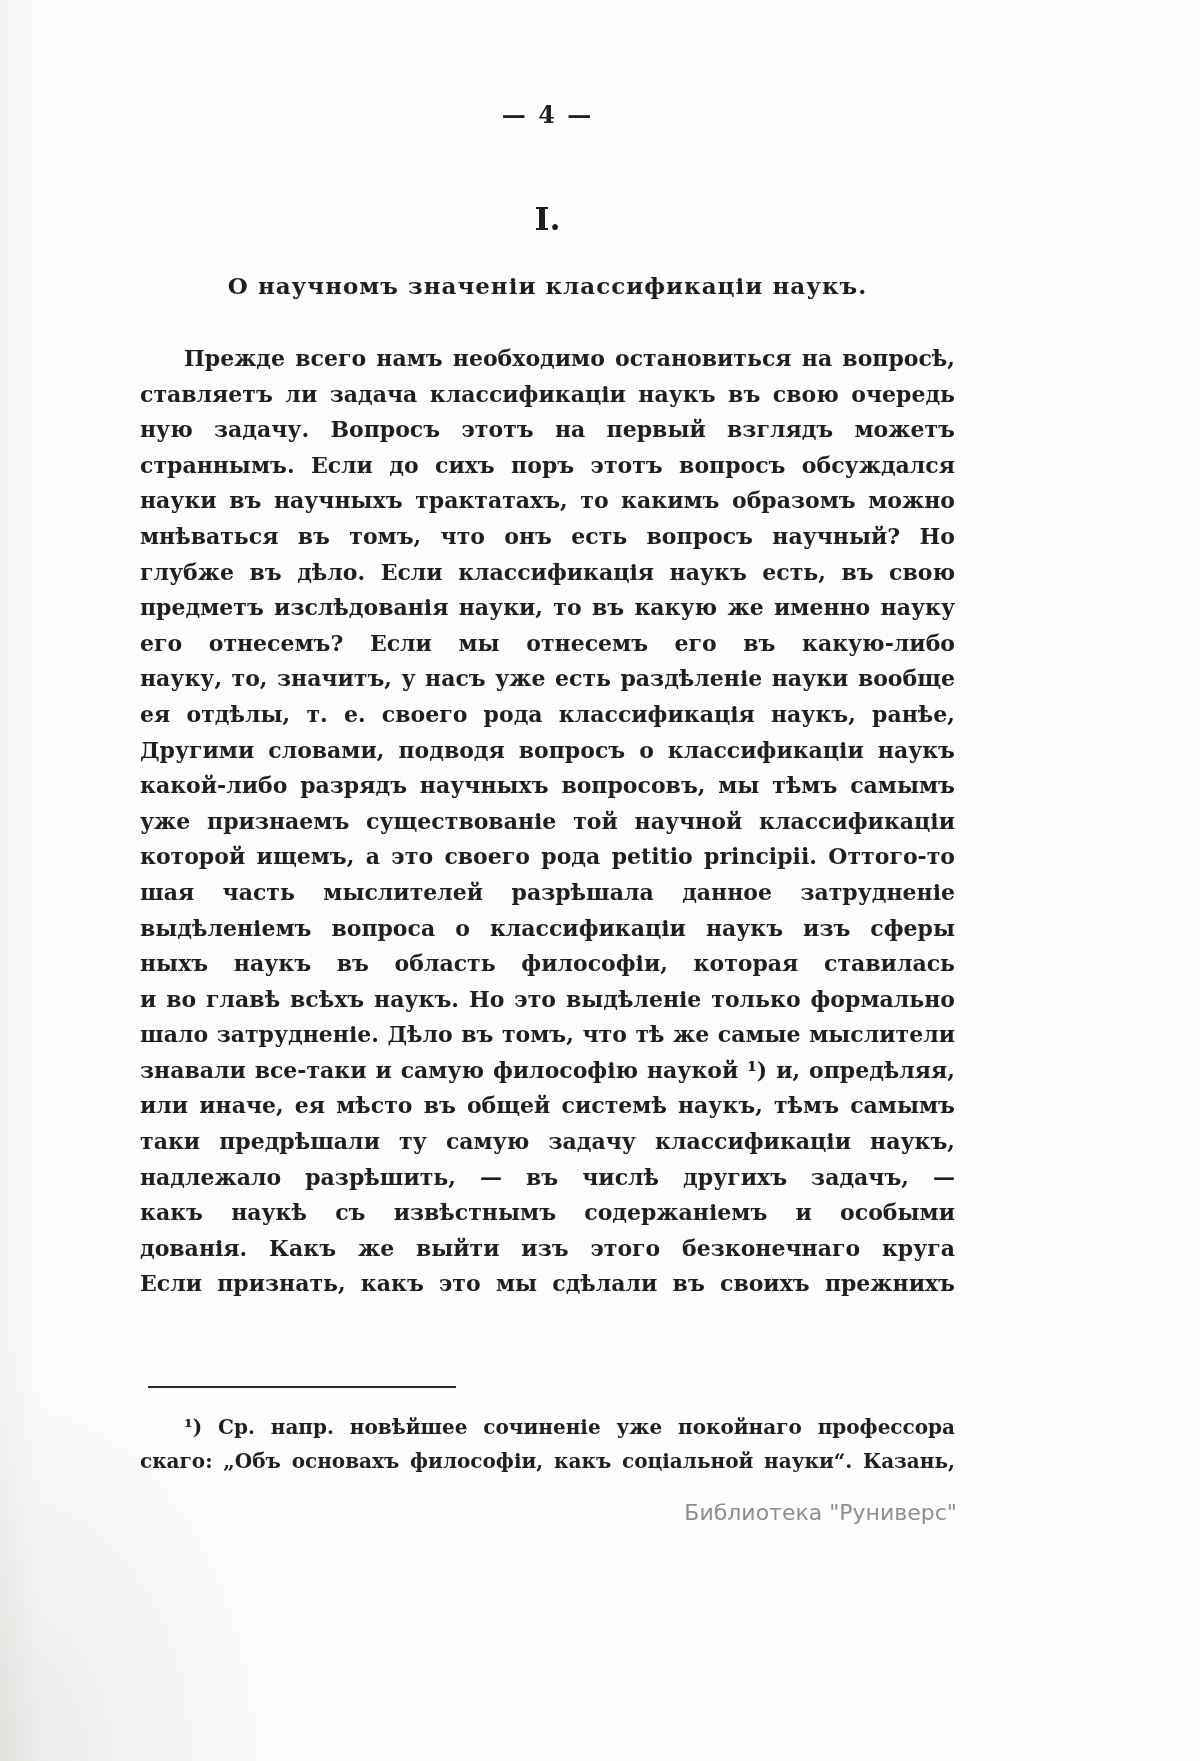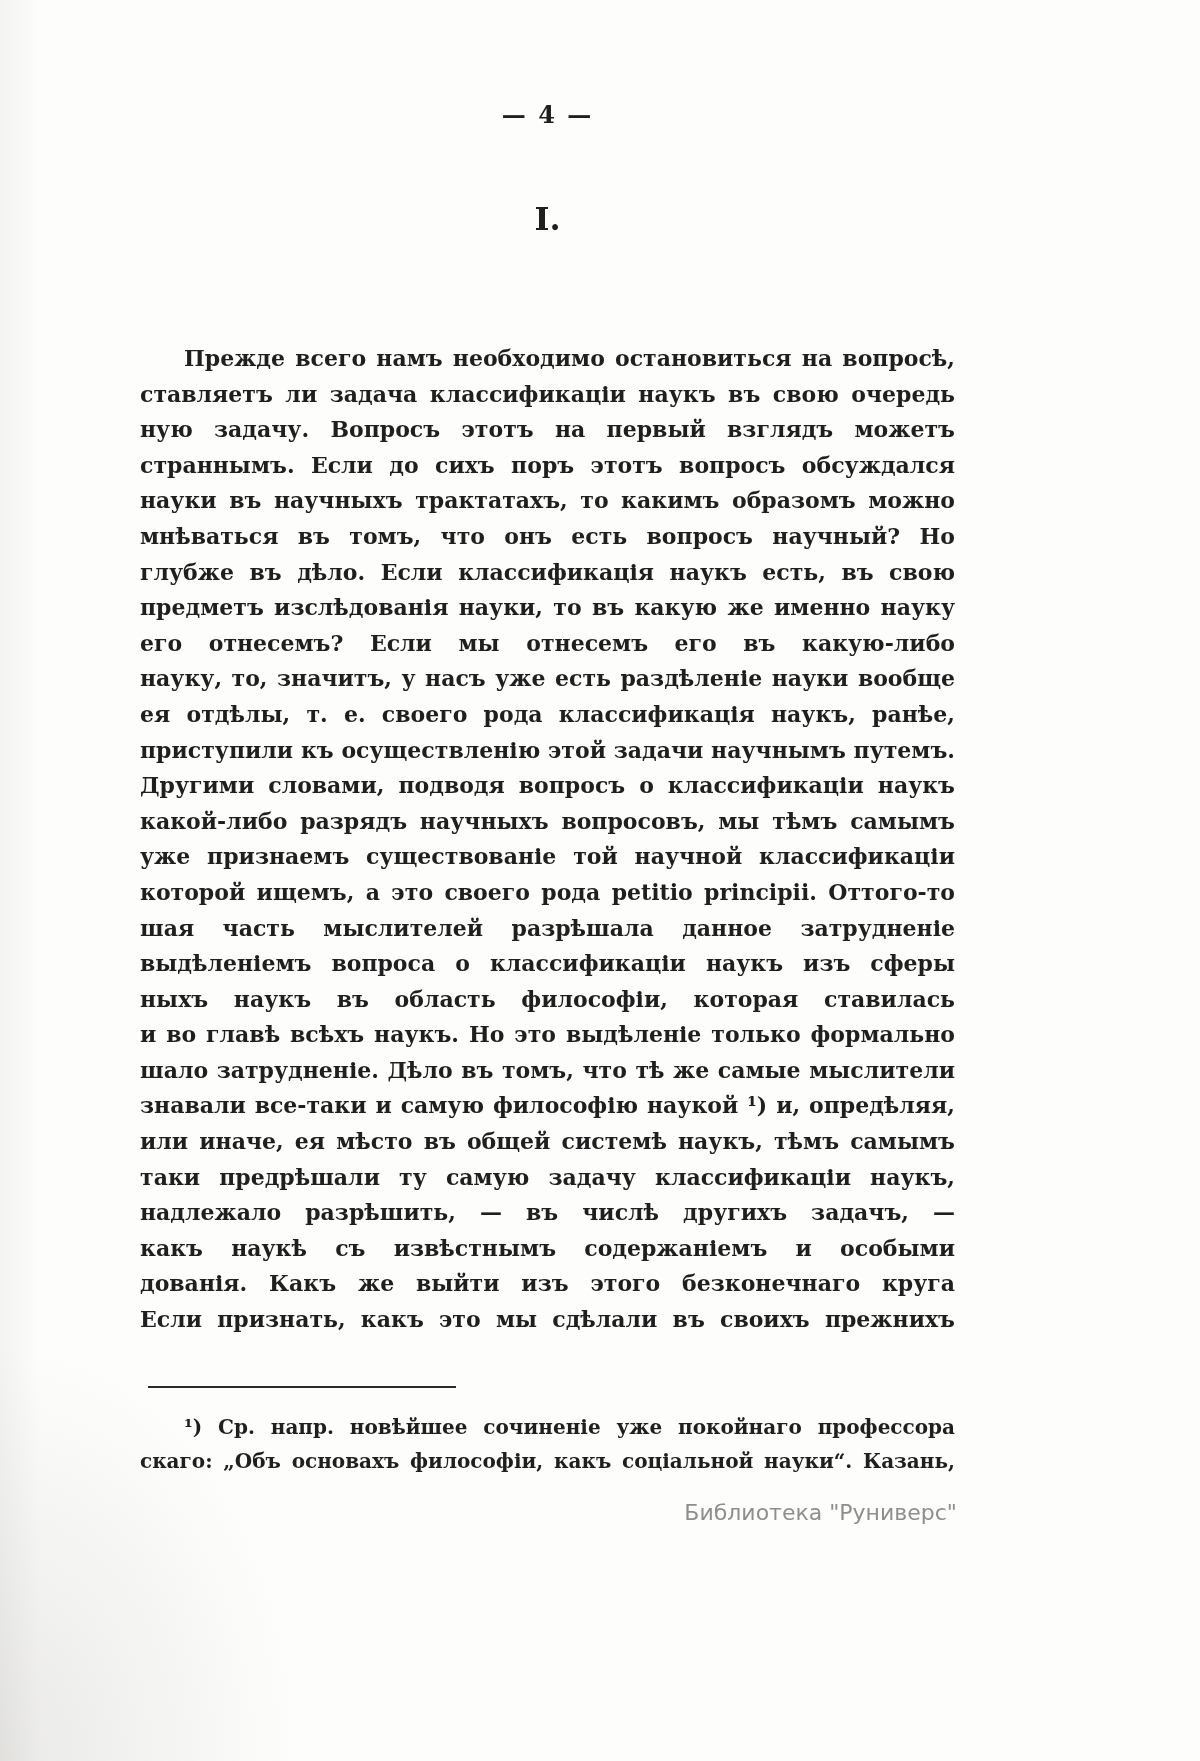--- a/index.html
+++ b/index.html
@@ -106,34 +106,34 @@
 </style>
 </head>
 <body>
 
 <div class="page">
 
   <div class="page-number">— 4 —</div>
 
   <div class="section-number">I.</div>
 
+  <h1 class="chapter-title">О научномъ значеніи классификаціи наукъ.</h1>
 
   <div class="body-text" id="body-text">
       <div class="line indent">Прежде всего намъ необходимо остановиться на вопросѣ, со-</div>
       <div class="line">ставляетъ ли задача классификаціи наукъ въ свою очередь науч-</div>
       <div class="line">ную задачу. Вопросъ этотъ на первый взглядъ можетъ показаться</div>
       <div class="line">страннымъ. Если до сихъ поръ этотъ вопросъ обсуждался людьми</div>
       <div class="line">науки въ научныхъ трактатахъ, то какимъ образомъ можно со-</div>
       <div class="line">мнѣваться въ томъ, что онъ есть вопросъ научный? Но вникнемъ</div>
       <div class="line">глубже въ дѣло. Если классификація наукъ есть, въ свою очередь,</div>
       <div class="line">предметъ изслѣдованія науки, то въ какую же именно науку мы</div>
       <div class="line">его отнесемъ? Если мы отнесемъ его въ какую-либо опредѣленную</div>
       <div class="line">науку, то, значитъ, у насъ уже есть раздѣленіе науки вообще на</div>
       <div class="line">ея отдѣлы, т. е. своего рода классификація наукъ, ранѣе, чѣмъ мы</div>
-      <div class="line">приступили къ осуществленію этой задачи научнымъ путемъ.</div>
       <div class="line">Другими словами, подводя вопросъ о классификаціи наукъ подъ</div>
       <div class="line">какой-либо разрядъ научныхъ вопросовъ, мы тѣмъ самымъ какъ бы</div>
       <div class="line">уже признаемъ существованіе той научной классификаціи наукъ,</div>
       <div class="line">которой ищемъ, а это своего рода petitio principii. Оттого-то боль-</div>
       <div class="line">шая часть мыслителей разрѣшала данное затрудненіе простымъ</div>
       <div class="line">выдѣленіемъ вопроса о классификаціи наукъ изъ сферы спеціаль-</div>
       <div class="line">ныхъ наукъ въ область философіи, которая ставилась особнякомъ</div>
       <div class="line">и во главѣ всѣхъ наукъ. Но это выдѣленіе только формально рѣ-</div>
       <div class="line">шало затрудненіе. Дѣло въ томъ, что тѣ же самые мыслители при-</div>
       <div class="line">знавали все-таки и самую философію наукой ¹) и, опредѣляя, такъ</div>

